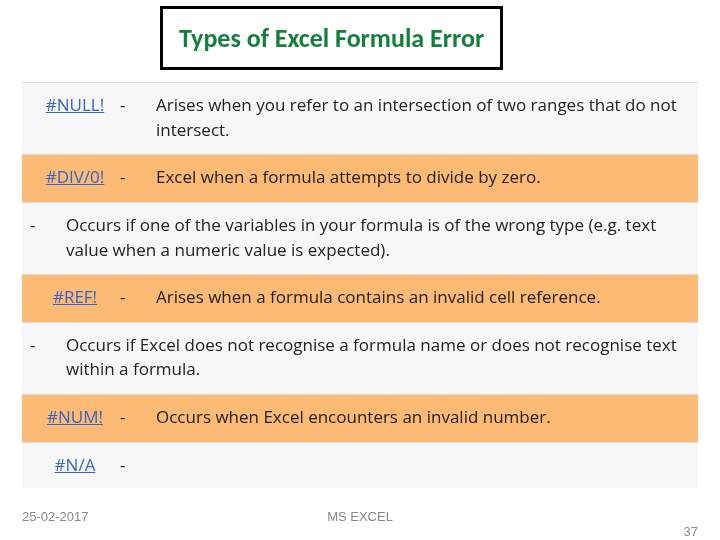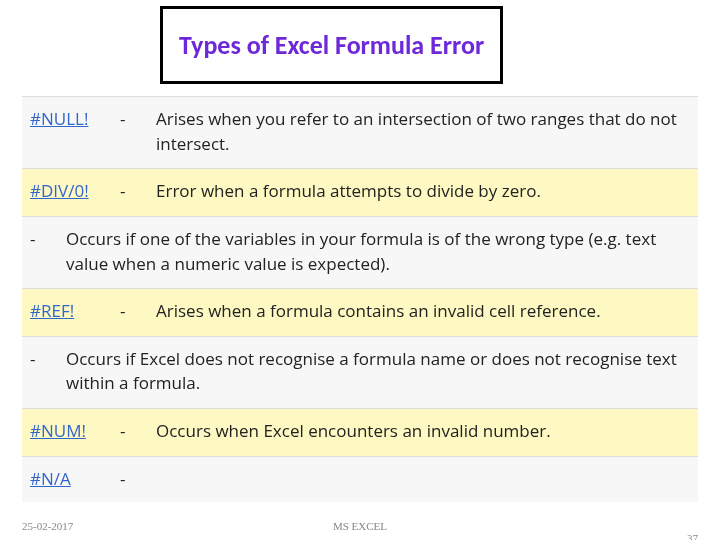--- a/index.html
+++ b/index.html
@@ -7,69 +7,70 @@
     width: 720px;
     height: 540px;
     background: #ffffff;
     font-family: "Segoe UI", "Open Sans", Arial, sans-serif;
     position: relative;
     color: #333;
   }
   .title-box {
     border: 3px solid #000;
     display: inline-block;
-    padding: 20px 16px;
+    padding: 13px 16px;
     font-size: 26px;
     font-weight: 700;
-    color: #6d28d9;
+    color: #15803d;
     margin: 6px 0 12px 160px;
     font-family: Calibri, Arial, sans-serif;
   }
   .table-wrap {
     padding: 0 22px 0 22px;
   }
   .row {
     display: flex;
     align-items: flex-start;
     padding: 10px 8px 12px 8px;
     border-top: 1px solid #ddd;
-    background: #fef9c3;
+    background: #fdba74;
   }
   .row.alt {
     background: #f7f7f7;
   }
   .err {
     width: 90px;
     flex: 0 0 90px;
     color: #3366cc;
     text-decoration: underline;
     font-size: 17px;
     font-weight: 500;
+    text-align: center;
   }
   .dash {
     width: 24px;
     flex: 0 0 24px;
     color: #222;
     font-size: 17px;
   }
   .desc {
     flex: 1;
     color: #222;
     font-size: 17px;
     line-height: 1.45;
     margin-left: 12px;
   }
   .footer {
     position: absolute;
-    bottom: 8px;
+    bottom: 16px;
     left: 0;
     width: 100%;
-    font-size: 11px;
+    font-size: 13px;
     color: #888;
-    font-family: Liberation Serif, serif;
+    font-family: Liberation Sans, sans-serif;
   }
   .footer .date { position: absolute; left: 22px; }
   .footer .center { display:block; text-align:center; }
   .footer .page { position: absolute; right: 22px; }
 </style>
 </head>
 <body>
 
 
 
@@ -77,21 +78,21 @@
 
 <div class="table-wrap">
   <div class="row alt">
     <a class="err" href="#">#NULL!</a>
     <span class="dash">-</span>
     <span class="desc">Arises when you refer to an intersection of two ranges that do not intersect.</span>
   </div>
   <div class="row">
     <a class="err" href="#">#DIV/0!</a>
     <span class="dash">-</span>
-    <span class="desc">Error when a formula attempts to divide by zero.</span>
+    <span class="desc">Excel when a formula attempts to divide by zero.</span>
   </div>
   <div class="row alt">
     <span class="dash">-</span>
     <span class="desc">Occurs if one of the variables in your formula is of the wrong type (e.g. text value when a numeric value is expected).</span>
   </div>
   <div class="row">
     <a class="err" href="#">#REF!</a>
     <span class="dash">-</span>
     <span class="desc">Arises when a formula contains an invalid cell reference.</span>
   </div>

